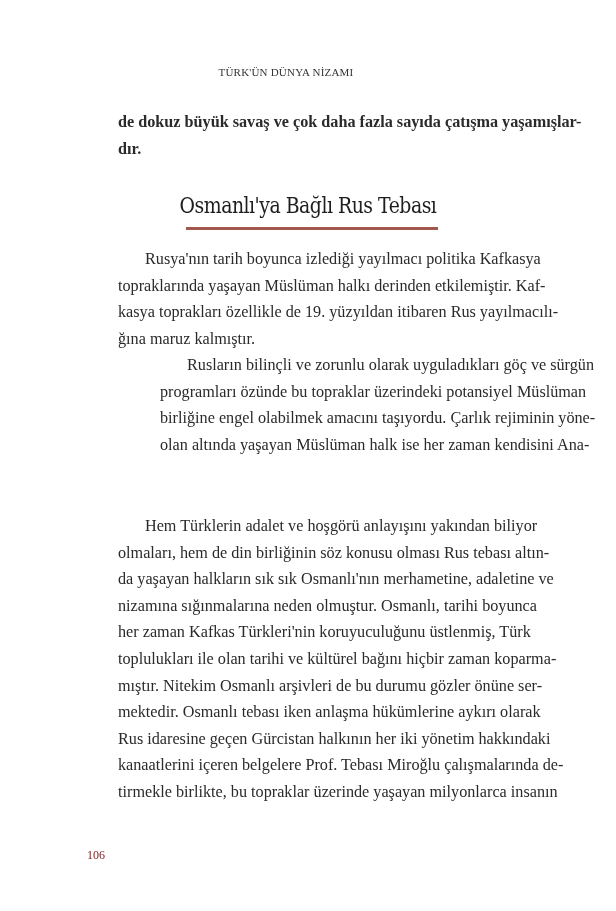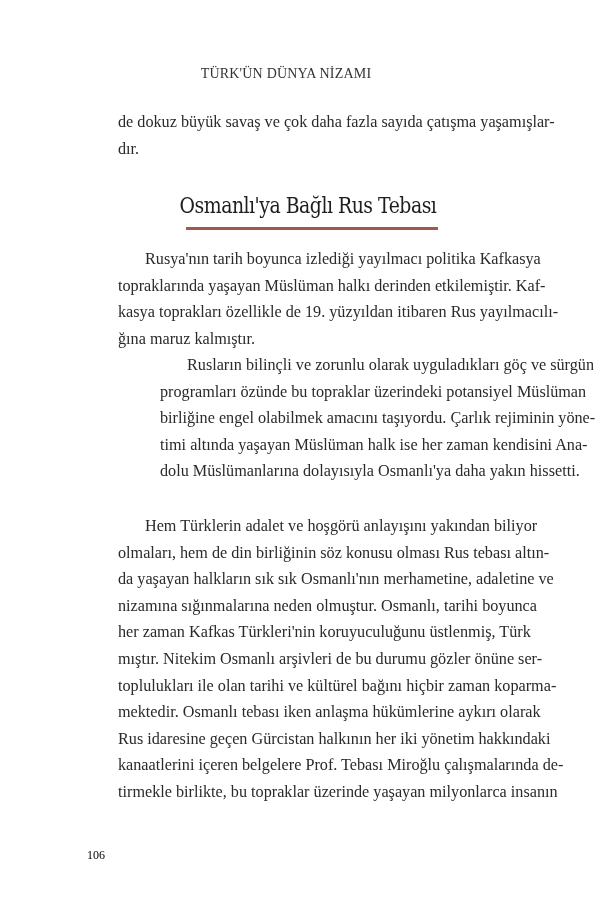--- a/index.html
+++ b/index.html
@@ -14,21 +14,21 @@
     overflow: hidden;
     font-family: "Liberation Serif", "DejaVu Serif", serif;
     color: #2a2a2a;
   }
   .running-header {
     position: absolute;
     top: 66px;
     left: 0;
     width: 572px;
     text-align: center;
-    font-size: 14px;
+    font-size: 11px;
     letter-spacing: 0.2px;
     color: #333;
   }
   .text-block {
     position: absolute;
     left: 118px;
     width: 390px;
     font-size: 16.2px;
     color: #2a2a2a;
   }
@@ -66,58 +66,57 @@
     left: 186px;
     width: 252px;
     height: 3px;
     background: #a0594a;
   }
   .page-number {
     position: absolute;
     top: 848px;
     left: 87px;
     font-size: 12px;
-    color: #000000;
+    color: #7f1d1d;
   }
 </style>
 </head>
 <body>
 
 <div class="running-header">TÜRK'ÜN DÜNYA NİZAMI</div>
 
-<div class="text-block" style="top:109px;">
+<div class="text-block" style="top:109px;font-weight:bold;">
   <span class="line">de dokuz büyük savaş ve çok daha fazla sayıda çatışma yaşamışlar-</span>
   <span class="line last">dır.</span>
 </div>
 
 <div class="section-title">Osmanlı'ya Bağlı Rus Tebası</div>
 <div class="title-rule" style="background: rgb(160, 89, 74);"></div>
 
 <div class="text-block" style="top:246px;">
   <span class="line indent">Rusya'nın tarih boyunca izlediği yayılmacı politika Kafkasya</span>
   <span class="line">topraklarında yaşayan Müslüman halkı derinden etkilemiştir. Kaf-</span>
   <span class="line">kasya toprakları özellikle de 19. yüzyıldan itibaren Rus yayılmacılı-</span>
   <span class="line last">ğına maruz kalmıştır.</span>
 </div>
 
 <div class="text-block" style="top:352px;margin-left:42px;">
   <span class="line indent">Rusların bilinçli ve zorunlu olarak uyguladıkları göç ve sürgün</span>
   <span class="line">programları özünde bu topraklar üzerindeki potansiyel Müslüman</span>
   <span class="line">birliğine engel olabilmek amacını taşıyordu. Çarlık rejiminin yöne-</span>
-  <span class="line">timi altında yaşayan Müslüman halk ise her zaman kendisini Ana-</span>
-  <span class="line last">dolu Müslümanlarına dolayısıyla Osmanlı'ya daha yakın hissetti.</span>
+  <span class="line">olan altında yaşayan Müslüman halk ise her zaman kendisini Ana-</span>
 </div>
 
 <div class="text-block" style="top:513px;">
   <span class="line indent">Hem Türklerin adalet ve hoşgörü anlayışını yakından biliyor</span>
   <span class="line">olmaları, hem de din birliğinin söz konusu olması Rus tebası altın-</span>
   <span class="line">da yaşayan halkların sık sık Osmanlı'nın merhametine, adaletine ve</span>
   <span class="line">nizamına sığınmalarına neden olmuştur. Osmanlı, tarihi boyunca</span>
   <span class="line">her zaman Kafkas Türkleri'nin koruyuculuğunu üstlenmiş, Türk</span>
+  <span class="line">toplulukları ile olan tarihi ve kültürel bağını hiçbir zaman koparma-</span>
   <span class="line">mıştır. Nitekim Osmanlı arşivleri de bu durumu gözler önüne ser-</span>
-  <span class="line">toplulukları ile olan tarihi ve kültürel bağını hiçbir zaman koparma-</span>
   <span class="line">mektedir. Osmanlı tebası iken anlaşma hükümlerine aykırı olarak</span>
   <span class="line">Rus idaresine geçen Gürcistan halkının her iki yönetim hakkındaki</span>
   <span class="line">kanaatlerini içeren belgelere Prof. Tebası Miroğlu çalışmalarında de-</span>
   <span class="line">tirmekle birlikte, bu topraklar üzerinde yaşayan milyonlarca insanın</span>
 </div>
 
 <div class="page-number">106</div>
 
 </body></html>

